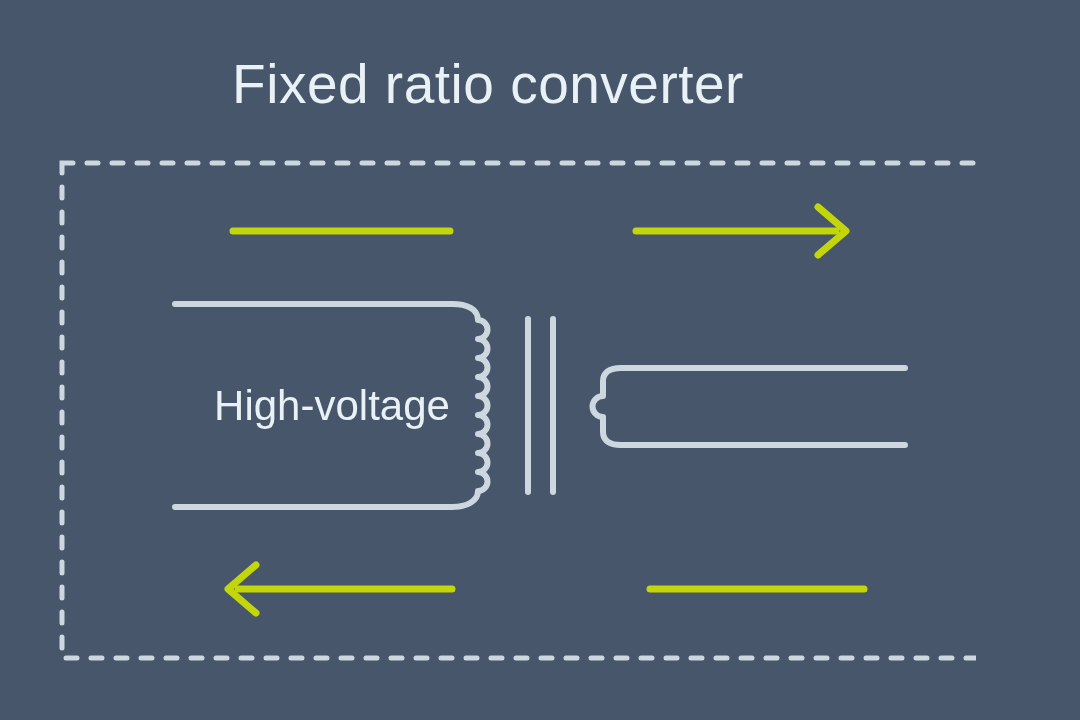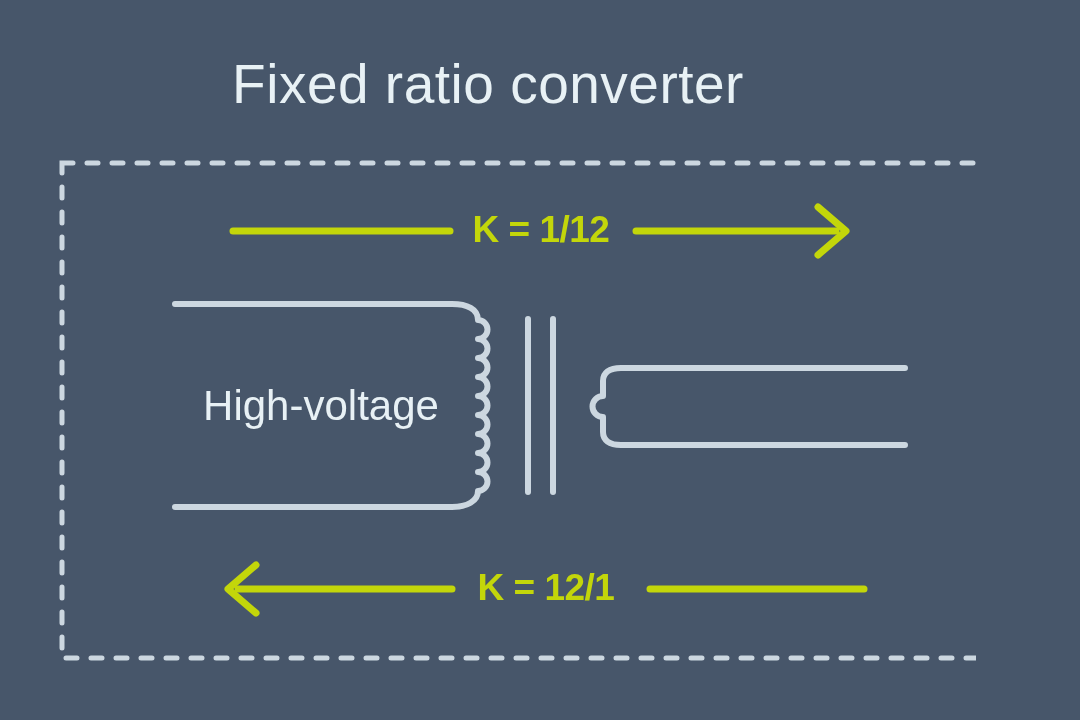--- a/index.html
+++ b/index.html
@@ -62,21 +62,21 @@
   .k-label.top { left: 541px; top: 230px; }
   .k-label.bottom { left: 546px; top: 588px; }
   .box-label {
     position: absolute;
     transform: translate(-50%, -50%);
     font-size: 42px;
     font-weight: 300;
     color: var(--text);
     white-space: nowrap;
   }
-  .box-label.hv { left: 321px; top: 406px; text-align: right; }
+  .box-label.hv { left: 332px; top: 406px; text-align: right; }
   .box-label.lv { left: 754px; top: 406px; }
 </style>
 </head>
 <body>
 
 <div class="canvas">
 
   <div class="title">Fixed ratio converter</div>
 
   <svg class="diagram" width="1080" height="720" viewBox="0 0 1080 720">
@@ -110,18 +110,16 @@
                L 603 432 C 603 440 609 445 621 445 H 905"></path>
     </g>
 
     <g>
       <polyline class="accent-stroke" points="256,565 228,589 256,613"></polyline>
       <line class="accent-stroke" x1="238" y1="589" x2="452" y2="589"></line>
       <line class="accent-stroke" x1="650" y1="589" x2="864" y2="589"></line>
     </g>
   </svg>
 
-  <div class="k-label top">K = 1/12</div>
-  <div class="k-label bottom">K = 12/1</div>
 
   <div class="box-label hv">High-voltage</div>
 
 </div>
 
 </body></html>

